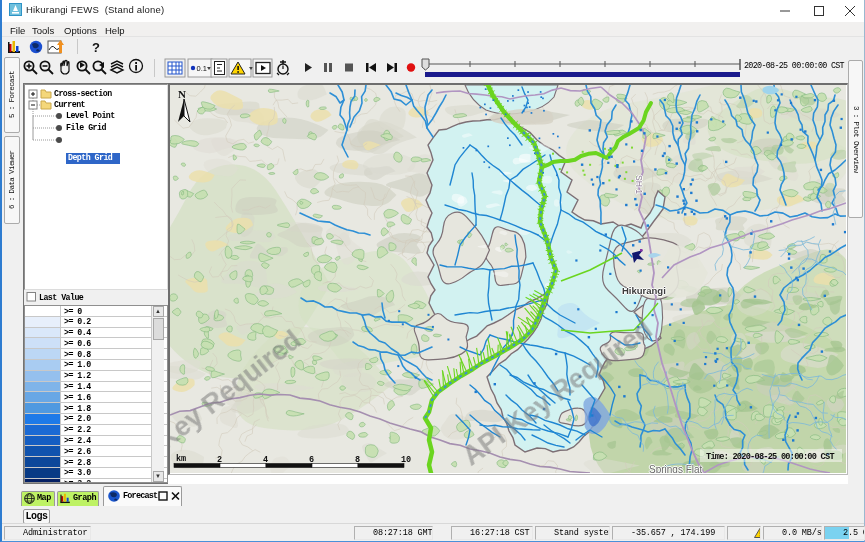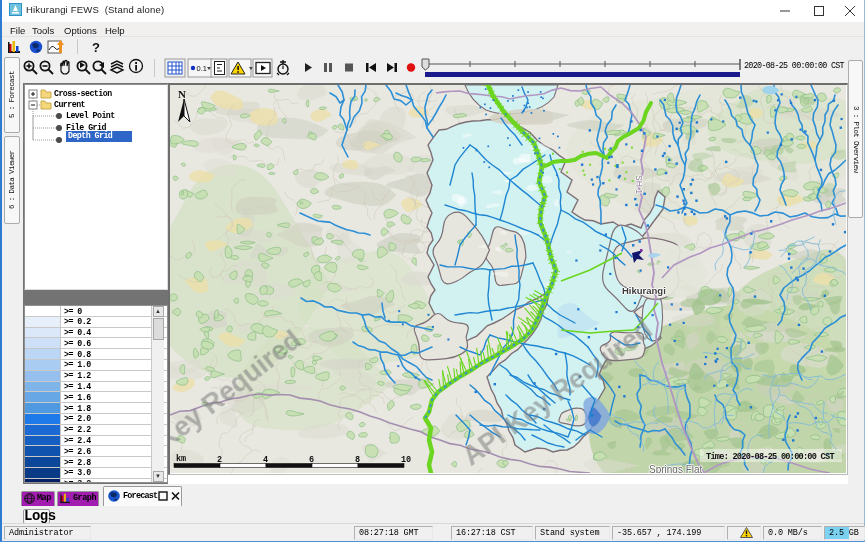--- a/index.html
+++ b/index.html
@@ -23,24 +23,24 @@
 #lastval { position:absolute; left:1px; top:207px; width:144px; height:15px; background:#f0f0f0; }
 #legendbox { position:absolute; left:1px; top:222px; width:144px; height:178px; background:#fff; border:1px solid #8f8f8f; overflow:hidden; }
 .lrow { height:10.8px; border-bottom:1px solid #c8c8c8; position:relative; }
 .lsw { position:absolute; left:0; top:0; bottom:0; width:36px; border-right:1px solid #c8c8c8; }
 .ltx { position:absolute; left:39px; top:0.5px; font-family:"Liberation Mono", monospace; font-size:8.3px; font-weight:bold; letter-spacing:-0.55px; color:#000; }
 #lscroll { position:absolute; right:3px; top:0; bottom:0; width:13px; background:#f0f0f0; border-left:1px solid #c8c8c8; }
 .sbtn { position:absolute; left:0.5px; width:11px; height:11px; background:#e8e8e8; border:1px solid #a8a8a8; font-size:6px; text-align:center; line-height:9px; color:#333; }
 #mapwrap { position:absolute; left:166px; top:83px; width:680px; height:407px; background:#fff; }
 #mapinner { position:absolute; left:0; top:0; width:680px; height:392px; overflow:hidden; border-top:2px solid #6e6e6e; border-left:2px solid #6e6e6e; border-right:1px solid #bbb; border-bottom:1px solid #bbb; }
 #bottombar { position:absolute; left:0; right:0; top:484px; height:40px; background:#f0f0f0; }
-.btab { position:absolute; border:1px solid #9a9a9a; border-bottom:none; border-radius:2px 2px 0 0; background:#a21caf; font-family:"Liberation Mono", monospace; font-size:8.5px; font-weight:bold; letter-spacing:-0.5px; color:#000; }
-#logsbtn { position:absolute; left:21px; top:509px; width:27px; height:15px; border:1px solid #9a9a9a; border-radius:2px; background:#f7f7f7; font-family:"Liberation Mono", monospace; font-size:14px; font-weight:bold; letter-spacing:-0.5px; text-align:center; line-height:13px; }
+.btab { position:absolute; border:1px solid #9a9a9a; border-bottom:none; border-radius:2px 2px 0 0; background:#bef264; font-family:"Liberation Mono", monospace; font-size:8.5px; font-weight:bold; letter-spacing:-0.5px; color:#000; }
+#logsbtn { position:absolute; left:21px; top:509px; width:27px; height:15px; border:1px solid #9a9a9a; border-radius:2px; background:#f7f7f7; font-family:"Liberation Mono", monospace; font-size:10px; font-weight:bold; letter-spacing:-0.5px; text-align:center; line-height:13px; }
 #statusbar { position:absolute; left:0; right:0; bottom:0; height:18px; background:#f0f0f0; border-top:1px solid #d8d8d8; }
-.scell { position:absolute; top:2px; height:14px; border:1px solid #b0b0b0; border-bottom-color:#e8e8e8; border-right-color:#e8e8e8; font-family:"Liberation Mono", monospace; font-size:8.5px; letter-spacing:-0.15px; color:#000; padding-left:4px; line-height:12px; white-space:nowrap; overflow:hidden; }
+.scell { position:absolute; top:2px; height:14px; border:1px solid #b0b0b0; border-bottom-color:#e8e8e8; border-right-color:#e8e8e8; font-family:"Liberation Mono", monospace; font-size:8.5px; letter-spacing:-0.15px; color:#000; padding-left:18px; line-height:12px; white-space:nowrap; overflow:hidden; }
 </style></head>
 <body>
 <div id="win">
 <div id="menubar">
   <span style="left:8px">File</span>
       <span style="left:30px">Tools</span>
       <span style="left:62px">Options</span>
       <span style="left:103px">Help</span>
 </div>
 <div id="titlebar">
@@ -205,21 +205,27 @@
       <path d="M16,5 L20,5 L21,7 L26,7 L26,13 L16,13 Z" fill="#f4d77a" stroke="#caa84c"></path>
       <path d="M16,16 L20,16 L21,18 L26,18 L26,24 L16,24 Z" fill="#f4d77a" stroke="#caa84c"></path>
       <circle cx="34" cy="31" r="3" fill="#4a4a4a"></circle>
           <circle cx="34" cy="43" r="3" fill="#4a4a4a"></circle>
           <circle cx="34" cy="55" r="3" fill="#4a4a4a"></circle>
     </svg>
     <div class="trow" style="left:29px; top:4px">Cross-section</div>
     <div class="trow" style="left:29px; top:15px">Current</div>
     <div class="trow" style="left:41px; top:26px">Level Point</div>
     <div class="trow" style="left:41px; top:38px">File Grid</div>
-    <div class="trow" style="left:41px; top:46px; background:#2e66c8; color:#fff; padding:0 20px 0 2px">Depth Grid</div>
+    <div class="trow" style="left:41px; top:68px; background:#2e66c8; color:#fff; padding:0 8px 0 2px">Depth Grid</div>
+  </div>
+  <div id="lastval">
+    <svg width="143" height="15" style="position:absolute">
+          <rect x="3" y="2.5" width="8.5" height="8.5" fill="#fff" stroke="#848484"></rect>
+        </svg>
+    <div class="trow" style="left:15px; top:2.5px">Last Value</div>
   </div>
   <div id="legendbox">
     <div class="lrow">
           <div class="lsw" style="background:#ffffff"></div>
           <div class="ltx">&gt;= 0</div>
         </div>
 <div class="lrow">
           <div class="lsw" style="background:#e7effb"></div>
           <div class="ltx">&gt;= 0.2</div>
         </div>

